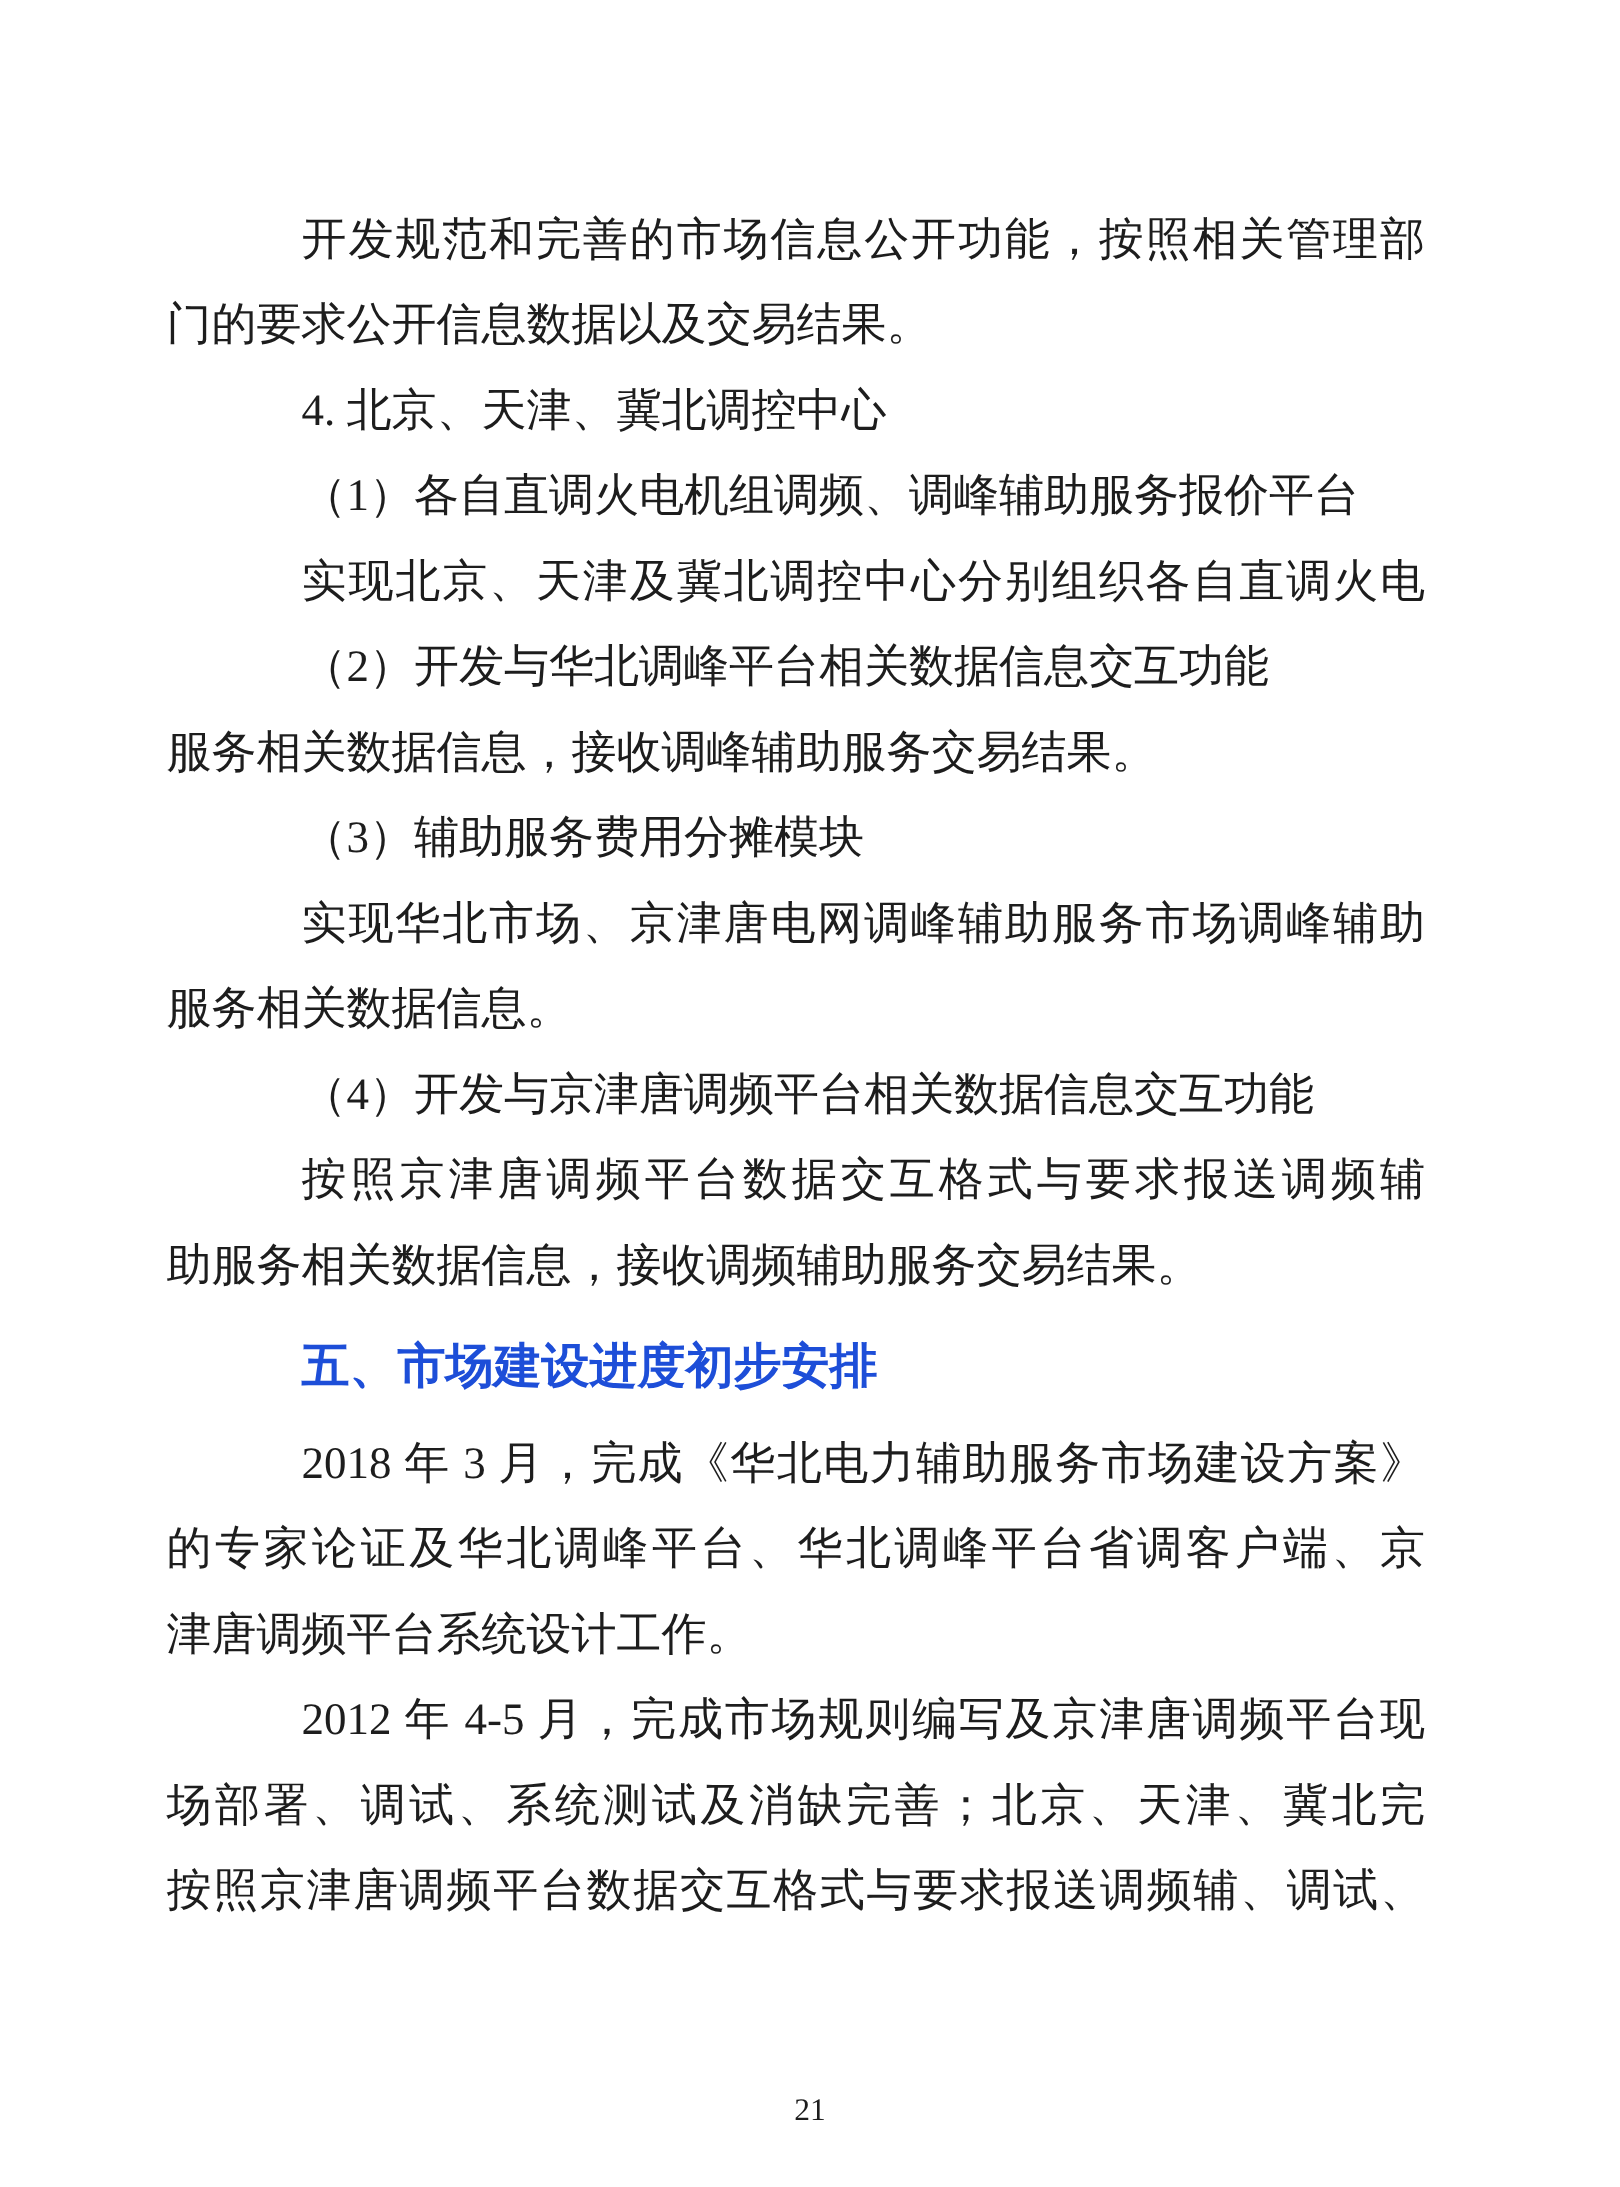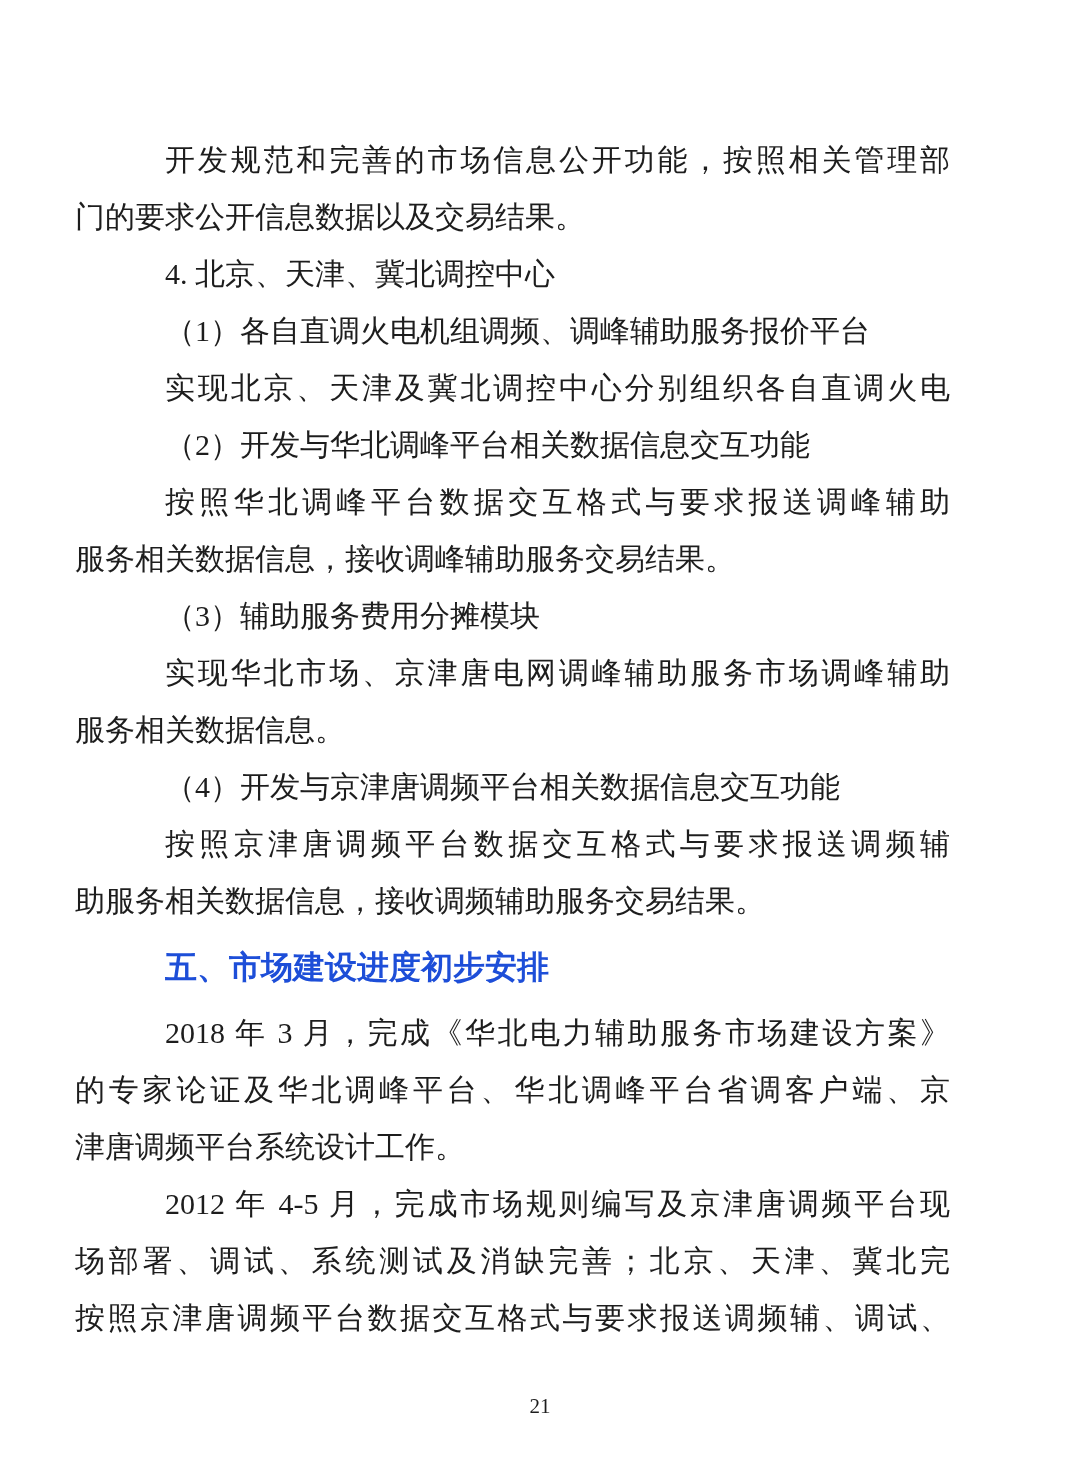--- a/index.html
+++ b/index.html
@@ -6,21 +6,21 @@
     margin: 0;
     padding: 0;
     background: #ffffff;
   }
   .page {
     position: relative;
     width: 1080px;
     height: 1458px;
     background: #ffffff;
     box-sizing: border-box;
-    padding: 131px 130px 0 75px;
+    padding: 131px 130px 0 111px;
     font-family: "Liberation Serif", "DejaVu Serif", serif;
     color: #1d1d1d;
     overflow: hidden;
   }
   .ln {
     margin: 0;
     height: 57px;
     line-height: 57px;
     font-size: 30px;
     text-align: justify;
@@ -57,21 +57,20 @@
 </head>
 <body>
 
 <div class="page">
   <p class="ln indent just">开发规范和完善的市场信息公开功能，按照相关管理部</p>
   <p class="ln">门的要求公开信息数据以及交易结果。</p>
   <p class="ln indent">4. 北京、天津、冀北调控中心</p>
   <p class="ln indent">（1）各自直调火电机组调频、调峰辅助服务报价平台</p>
   <p class="ln indent just">实现北京、天津及冀北调控中心分别组织各自直调火电</p>
   <p class="ln indent">（2）开发与华北调峰平台相关数据信息交互功能</p>
-  <p class="ln indent just">按照华北调峰平台数据交互格式与要求报送调峰辅助</p>
   <p class="ln">服务相关数据信息，接收调峰辅助服务交易结果。</p>
   <p class="ln indent">（3）辅助服务费用分摊模块</p>
   <p class="ln indent just">实现华北市场、京津唐电网调峰辅助服务市场调峰辅助</p>
   <p class="ln">服务相关数据信息。</p>
   <p class="ln indent">（4）开发与京津唐调频平台相关数据信息交互功能</p>
   <p class="ln indent just">按照京津唐调频平台数据交互格式与要求报送调频辅</p>
   <p class="ln">助服务相关数据信息，接收调频辅助服务交易结果。</p>
 
   <h2 class="heading">五、市场建设进度初步安排</h2>
 

